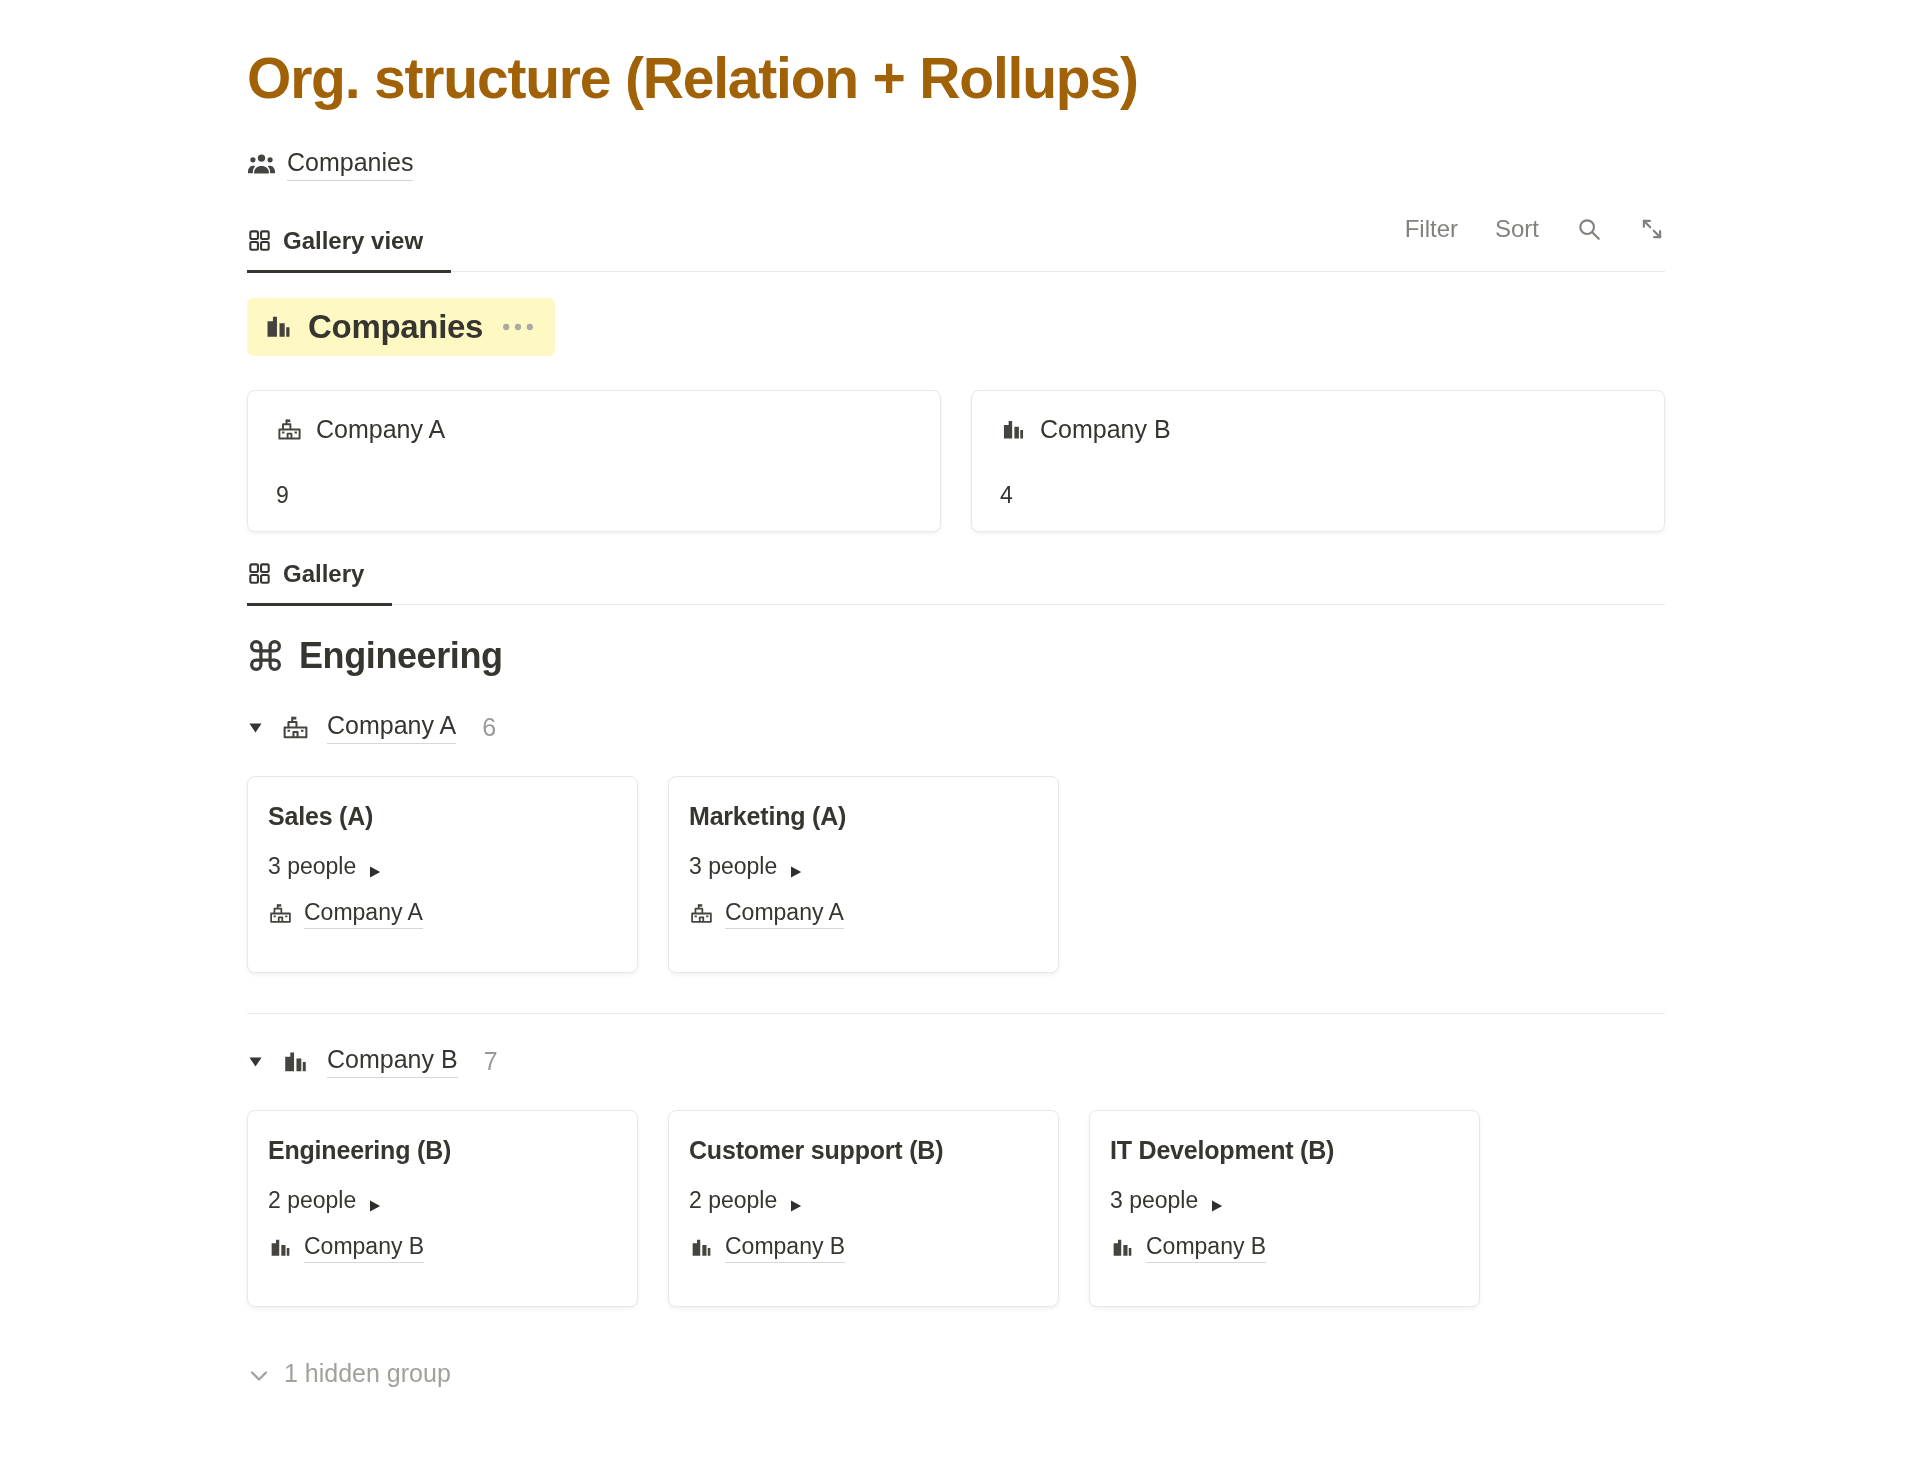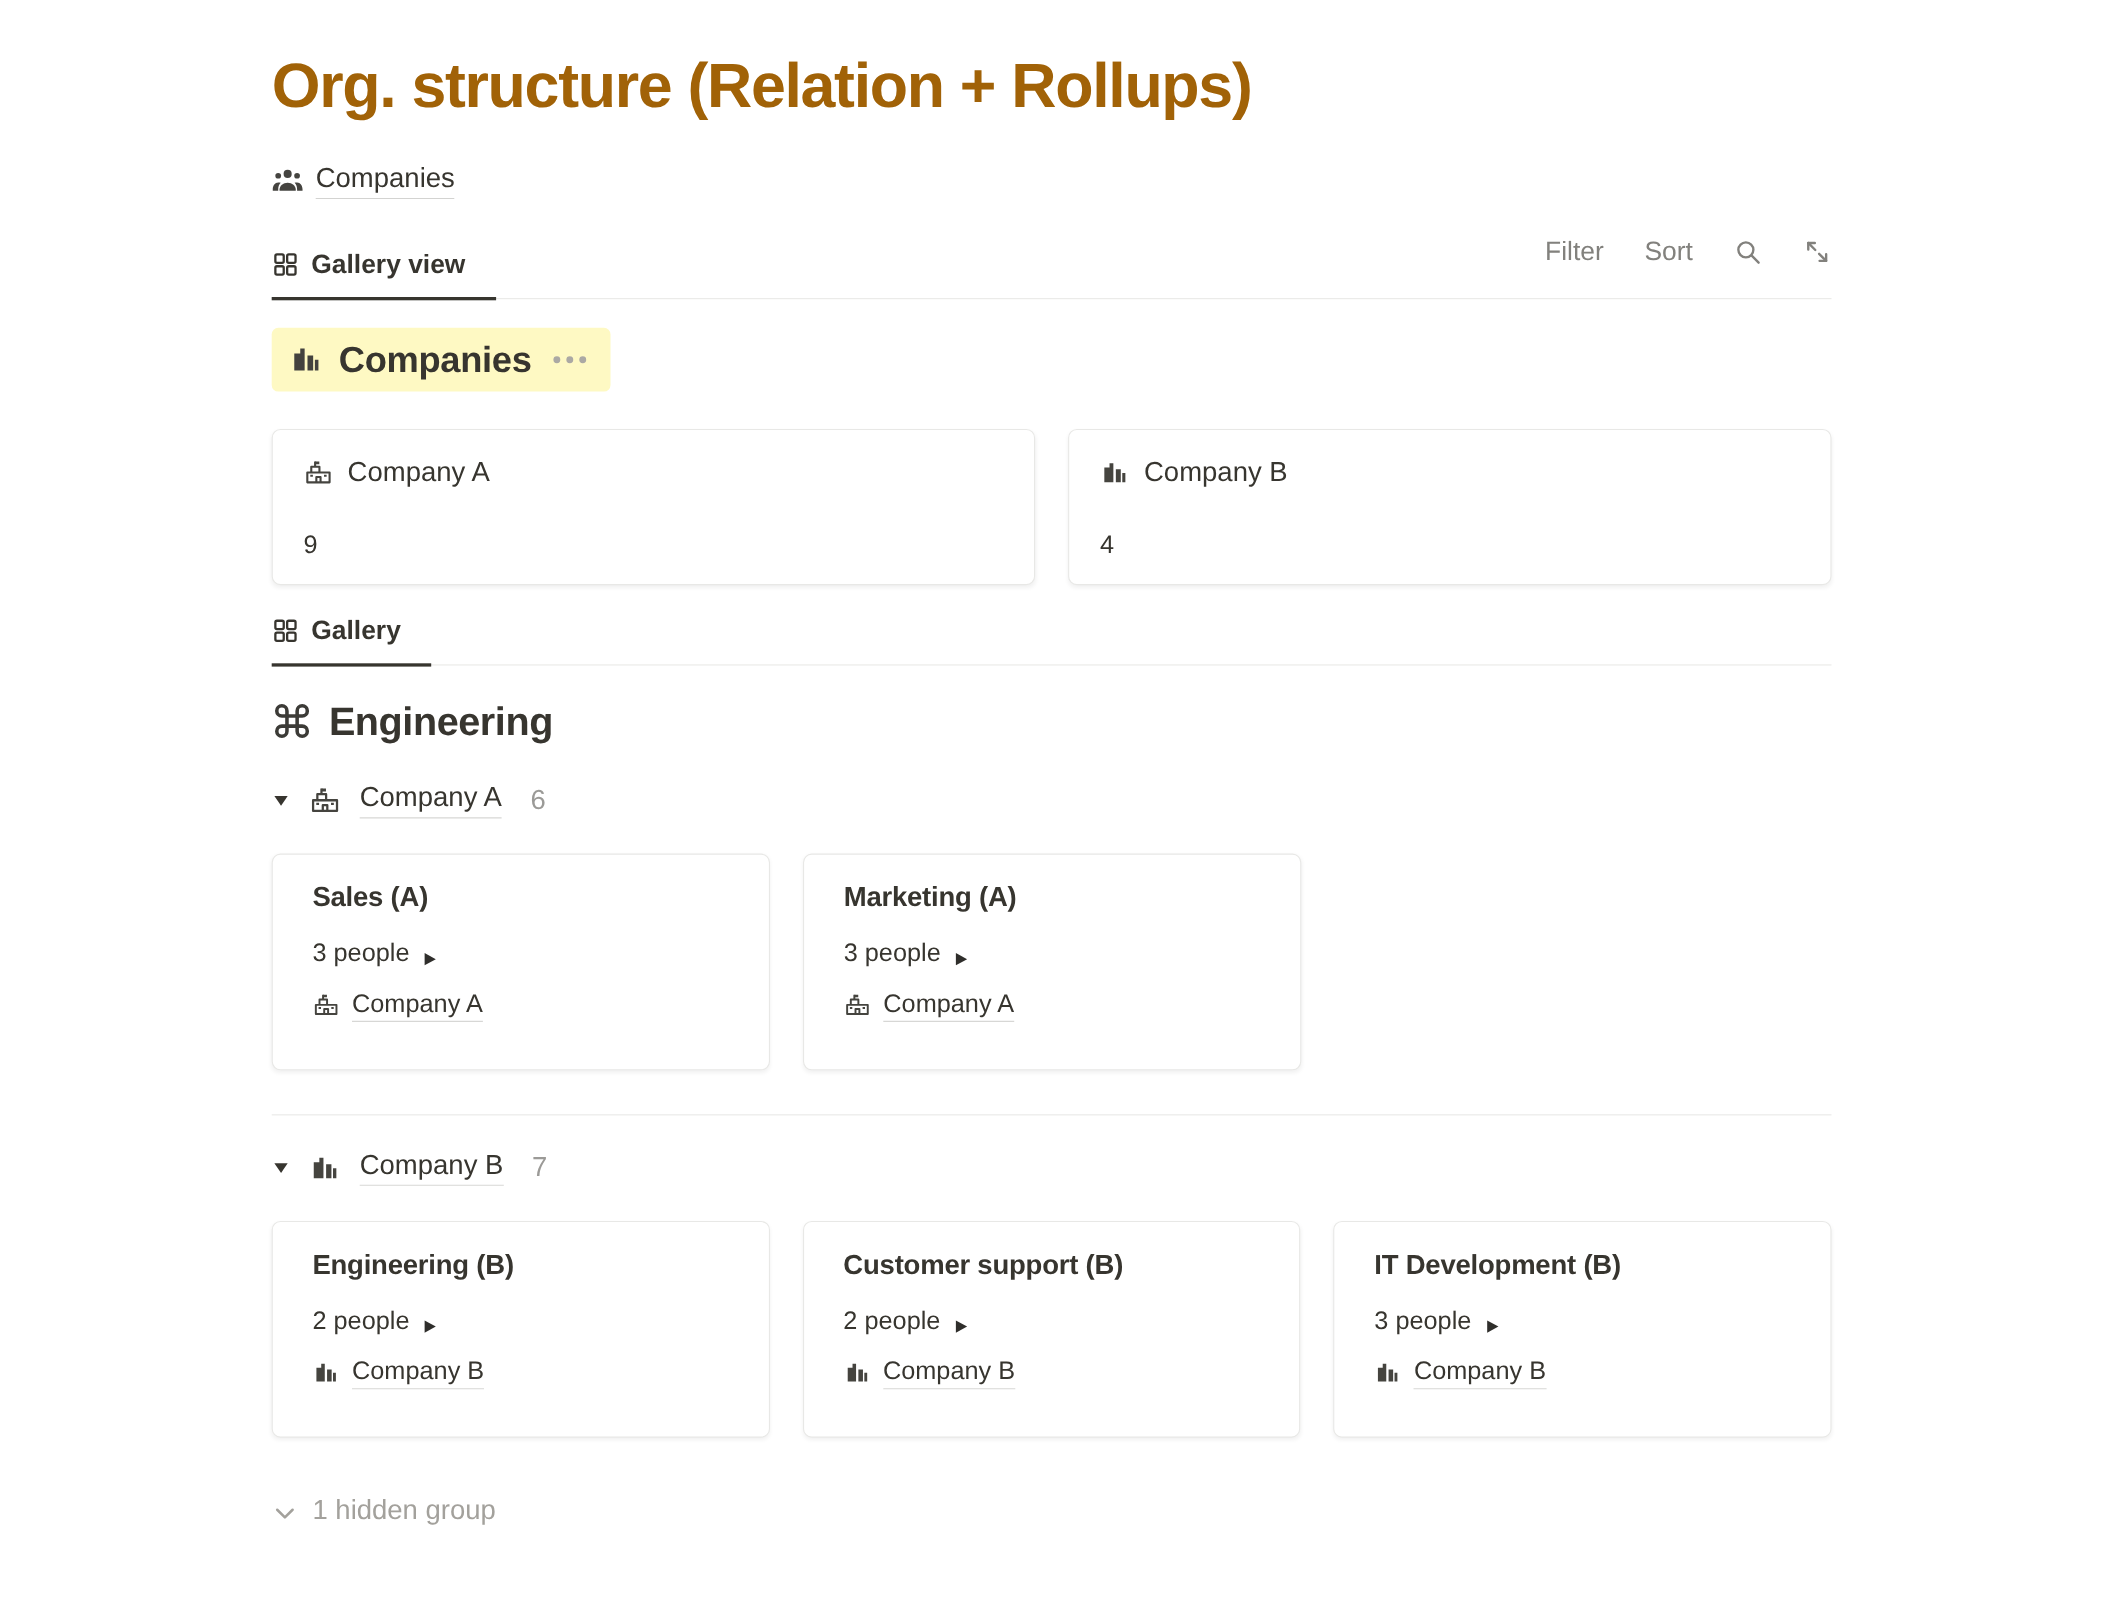--- a/index.html
+++ b/index.html
@@ -76,21 +76,21 @@
   .group-header { margin-top: 34px; display: flex; align-items: center; gap: 17px; }
   .tri-ico { width: 17px; height: 17px; color:#37352F; cursor: pointer; flex: 0 0 auto; }
   .group-header .ico { width: 29px; height: 29px; color:#45443f; }
   .group-link {
     font-size: 25px; font-weight: 500; color:#37352F;
     border-bottom: 1.5px solid rgba(55,53,47,0.2); padding-bottom: 3px; cursor: pointer;
   }
   .group-count { font-size: 25px; color:#9B9A97; margin-left: 9px; }
 
   .dept-cards { margin-top: 32px; }
-  .dept-card { width: 453px; height: 197px; padding: 25px 36px; }
+  .dept-card { width: 391px; height: 197px; padding: 25px 20px; }
   .dept-title { font-size: 25px; font-weight: 600; letter-spacing: -0.2px; }
   .people-row { margin-top: 22px; display: flex; align-items: flex-end; gap: 10px; }
   .people-label { font-size: 23px; color:#37352F; }
   .play-ico { width: 16px; height: 16px; color:#2f2e2b; margin-top: 2px; }
   .card-company-row { margin-top: 19px; display: flex; align-items: center; gap: 11px; }
   .card-company-row .ico { width: 25px; height: 25px; color:#45443f; }
   .card-company-link {
     font-size: 23px; font-weight: 500; color:#37352F;
     border-bottom: 1.5px solid rgba(55,53,47,0.2); padding-bottom: 2px; cursor: pointer;
   }

